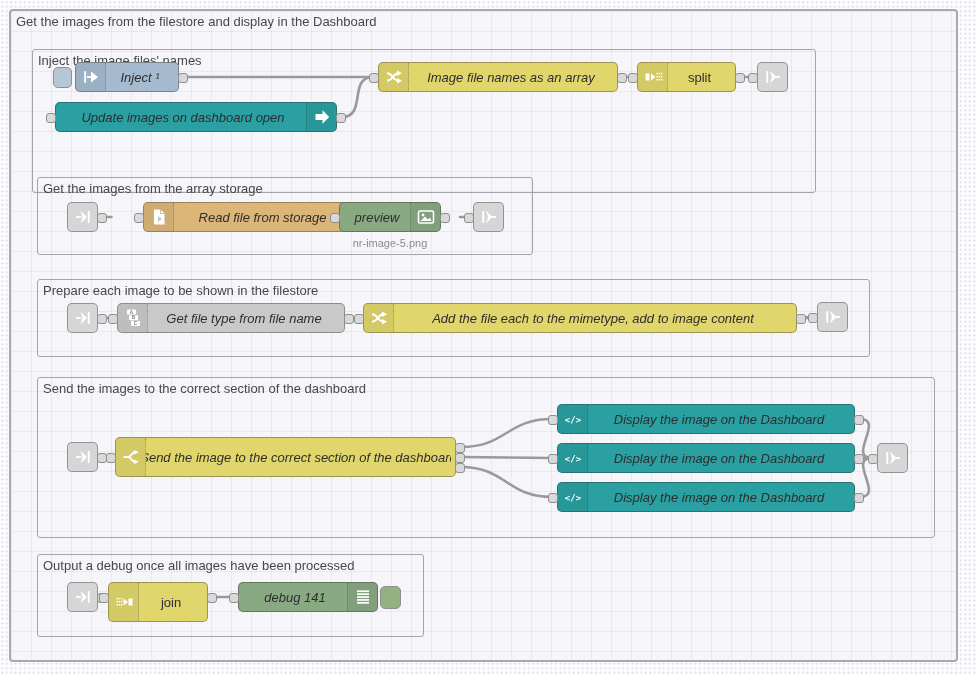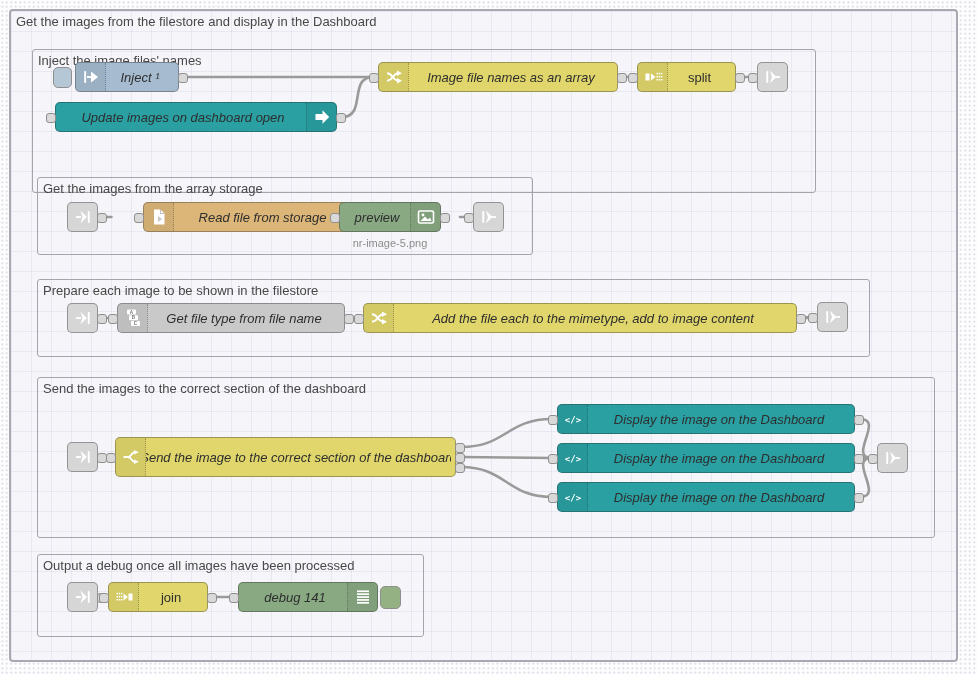--- a/index.html
+++ b/index.html
@@ -307,21 +307,21 @@
     <div class="node" style="left: 67px; top: 582px; width: 31px; height: 30px; background: rgb(214, 214, 214);">
       <div style="position: absolute; inset: 0px; display: flex; align-items: center; justify-content: center;">
         <svg width="20" height="20" viewBox="0 0 20 20" xmlns="http://www.w3.org/2000/svg" style="filter: drop-shadow(transparent 0px 0px 0px);">
           <path d="M3 9.1 H8 V10.9 H3 Z" fill="#ffffff"></path>
           <path d="M7.5 3.8 L14 10 L7.5 16.2 L9.5 10 Z" fill="#ffffff"></path>
           <rect x="14.8" y="4" width="1.9" height="12" fill="#ffffff" rx="0.8"></rect>
         </svg>
       </div>
       <div class="port" style="right: -10px; top: 10px;"></div>
     </div>
-    <div class="node" style="left: 108px; top: 582px; width: 100px; height: 30px; background: rgb(224, 214, 107);">
+    <div class="node" style="left: 108px; top: 582px; width: 100px; height: 40px; background: rgb(224, 214, 107);">
       <div class="icon-region left">
         <svg width="20" height="20" viewBox="0 0 20 20" xmlns="http://www.w3.org/2000/svg">
           <g fill="#fff">
             <rect x="2.5" y="5.8" width="1.5" height="1.5"></rect>
             <rect x="4.7" y="5.8" width="1.5" height="1.5"></rect>
             <rect x="6.9" y="5.8" width="1.5" height="1.5"></rect>
             <rect x="2.5" y="8.9" width="1.5" height="1.5"></rect>
             <rect x="4.7" y="8.9" width="1.5" height="1.5"></rect>
             <rect x="6.9" y="8.9" width="1.5" height="1.5"></rect>
             <rect x="2.5" y="12" width="1.5" height="1.5"></rect>

